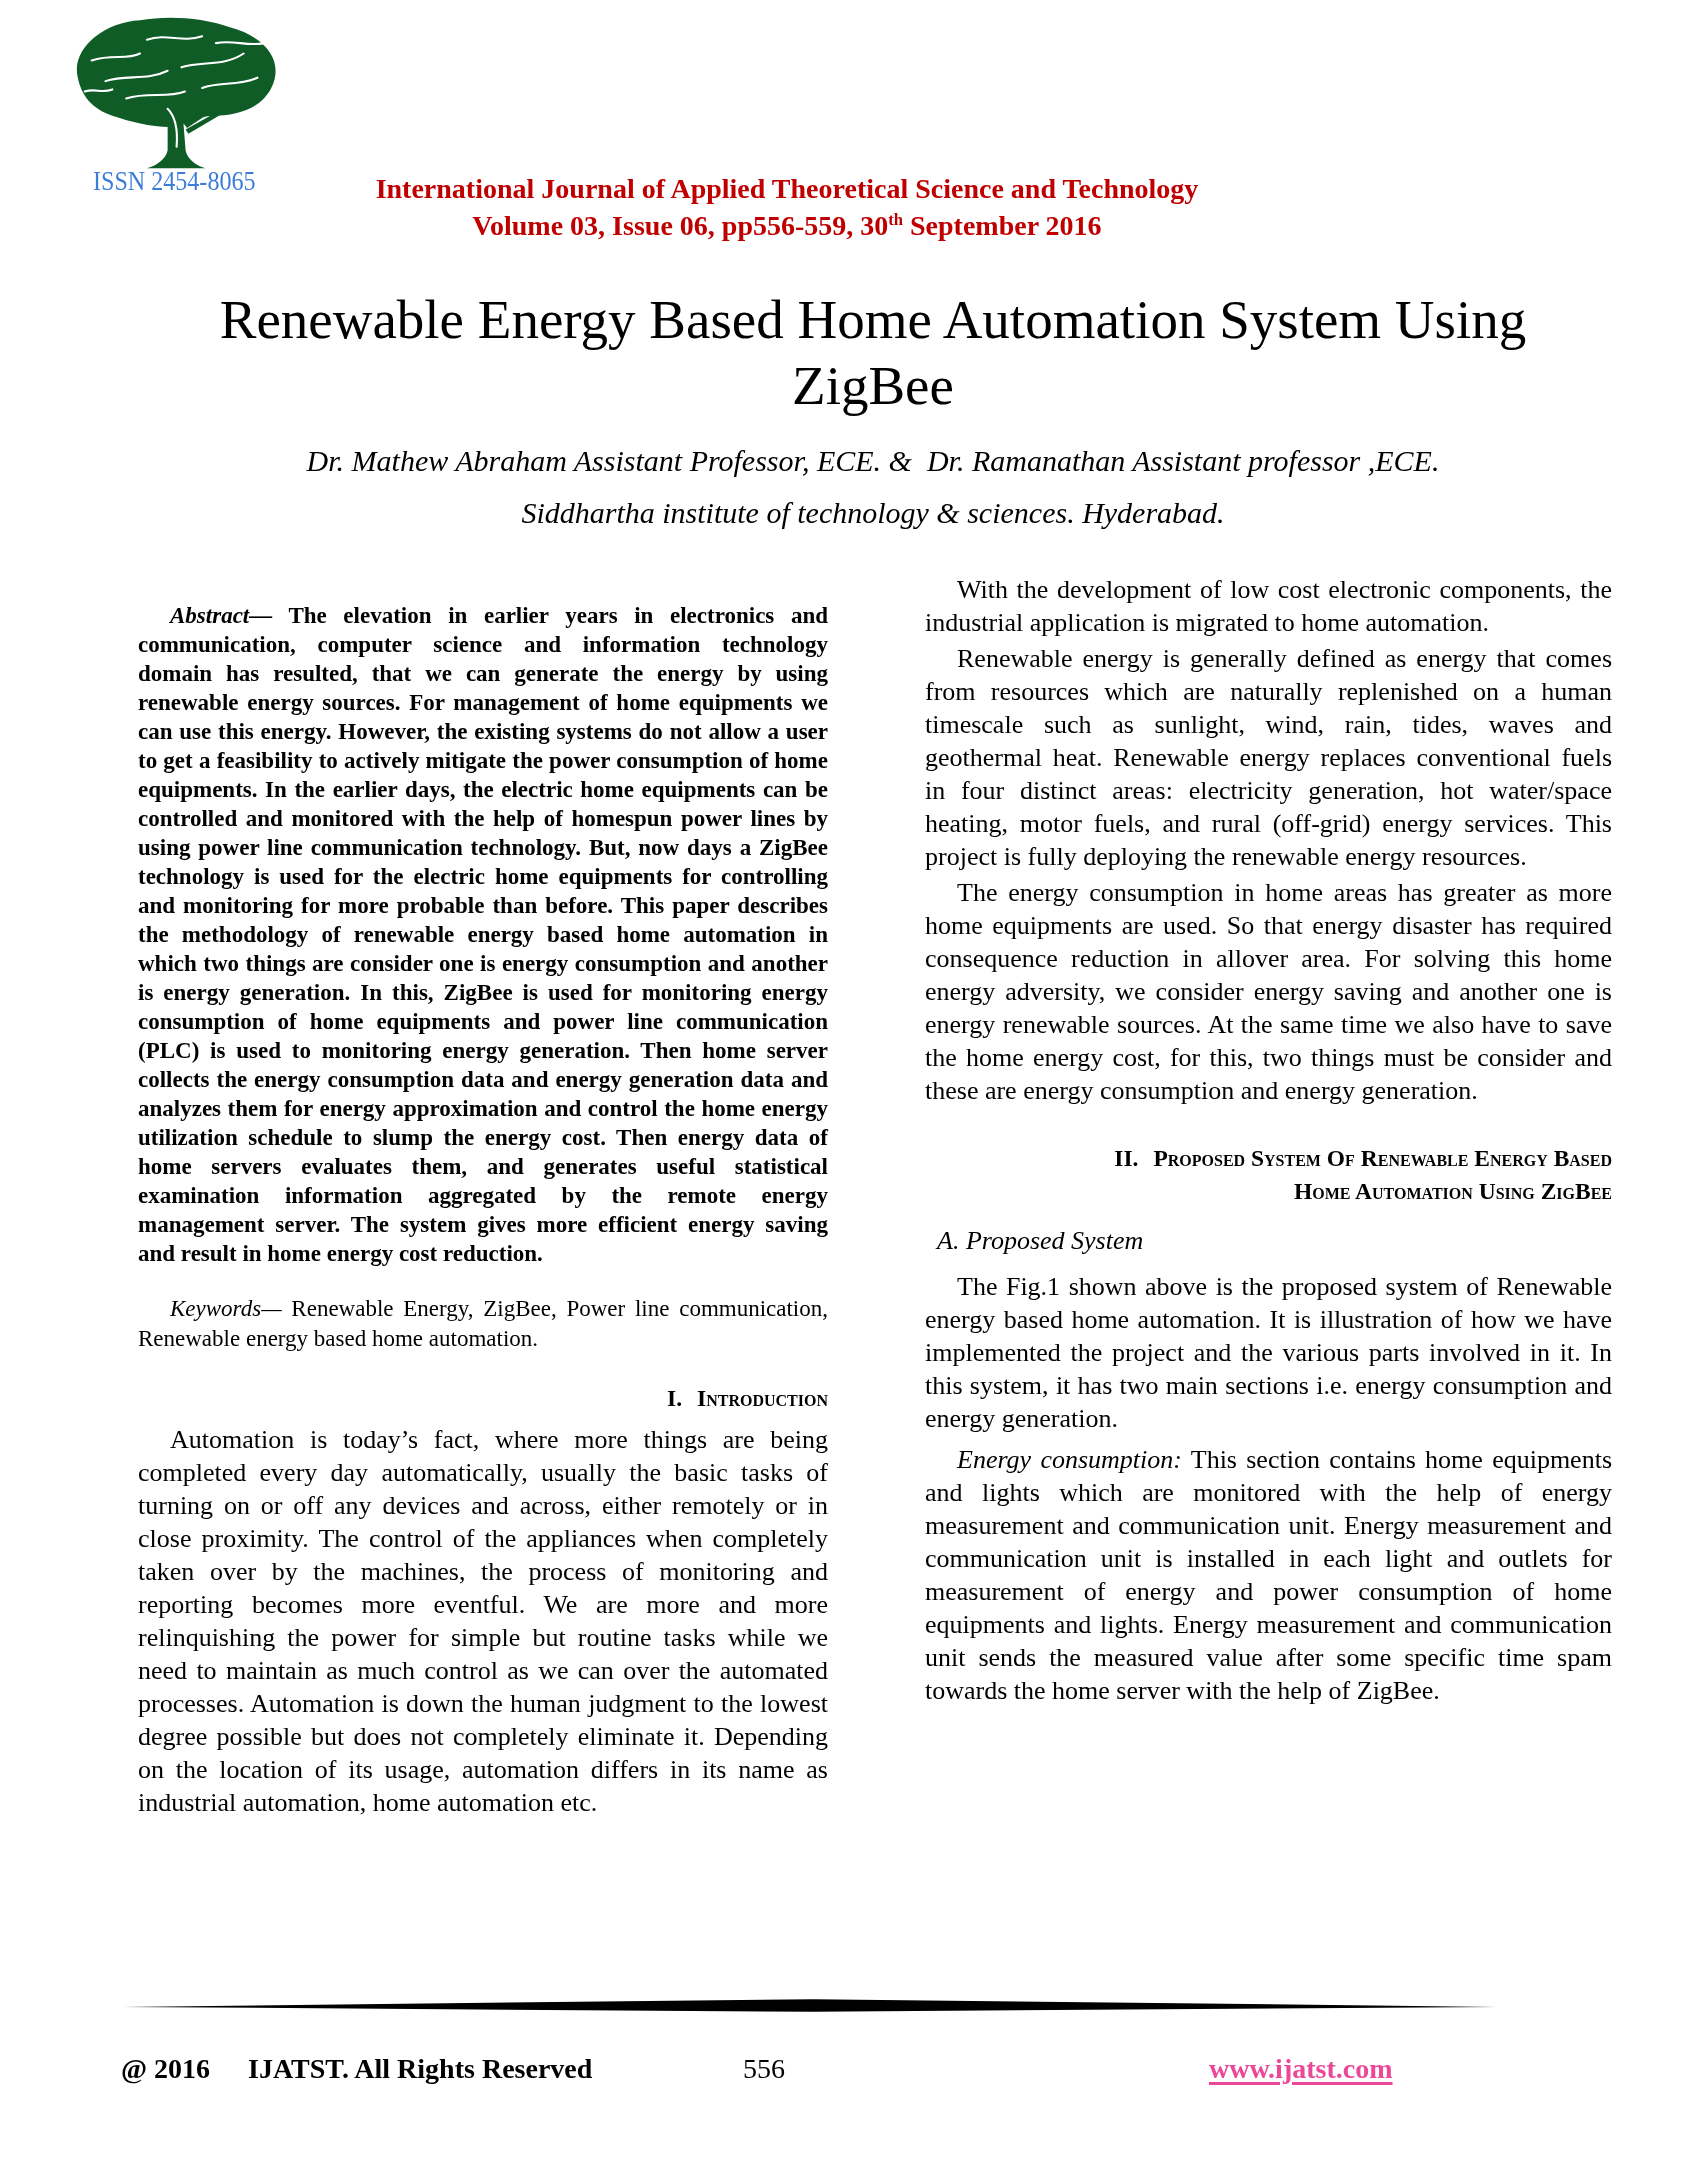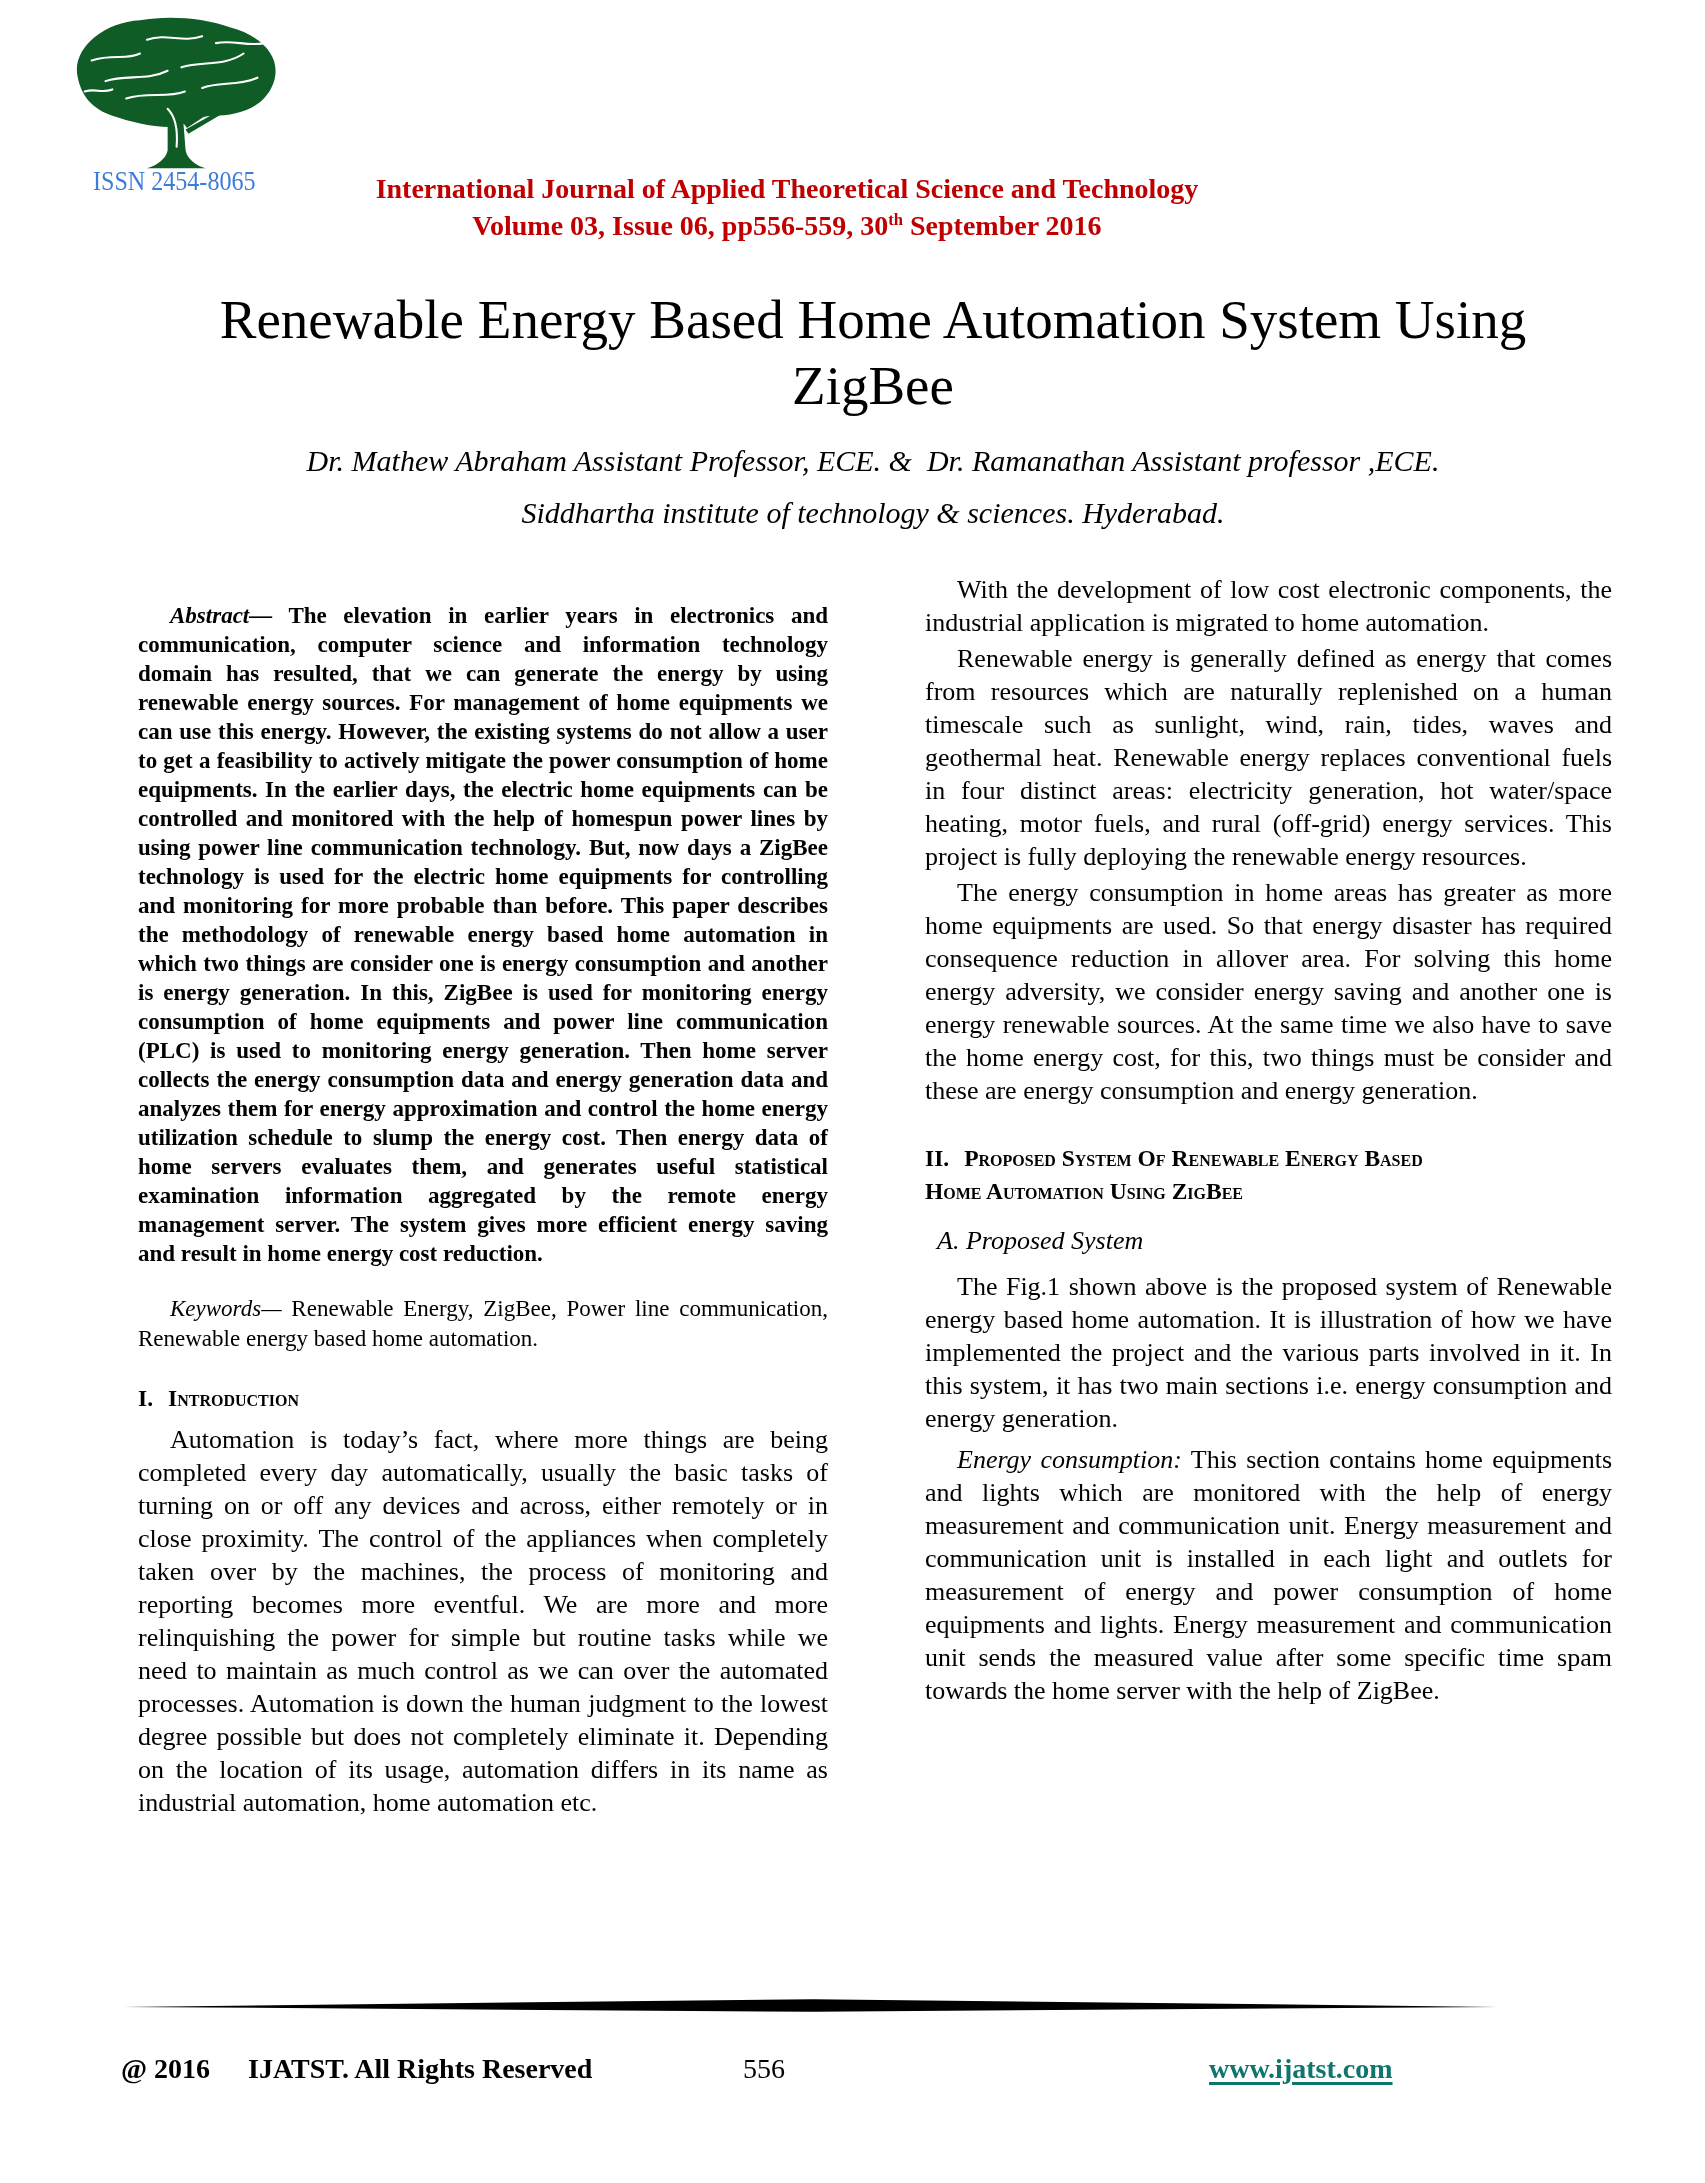--- a/index.html
+++ b/index.html
@@ -41,36 +41,36 @@
     font-weight: bold; font-size: 23px; line-height: 29px;
     text-indent: 32px; margin: 0;
     font-family: "Liberation Serif", serif;
   }
   .abstract .lead, .keywords .lead { font-style: italic; }
   .keywords {
     font-weight: normal; font-size: 23px; line-height: 30px;
     text-indent: 32px; margin: 26px 0 0 0;
   }
   .sec-head {
-    text-align: left; font-size: 23.5px; line-height: 33px; margin: 0;
+    text-align: right; font-size: 23.5px; line-height: 33px; margin: 0;
     font-variant: small-caps; letter-spacing: 0px;
   }
   .sec-head .num { margin-right: 15px; font-variant: normal; }
   .body-p {
     font-size: 26px; line-height: 33px; margin: 0; text-indent: 32px;
   }
   .sub-head {
     font-style: italic; font-size: 26px; line-height: 35px; margin: 12px;
   }
   .inline-ital { font-style: italic; }
 
   
   .rule { left: 123px; top: 1995px; width: 1374px; height: 21px; }
   .footer { top: 2051px; font-weight: bold; font-size: 28px; line-height: 35px; white-space: nowrap; }
-  .footer-link { color: #0f766e; text-decoration: underline; text-decoration-thickness: 2.8px; text-underline-offset: 4.1px; }
+  .footer-link { color: #ec4899; text-decoration: underline; text-decoration-thickness: 2.8px; text-underline-offset: 4.1px; }
 </style>
 </head>
 <body>
 
 <div class="abs logo">
   <svg width="228" height="159" viewBox="0 0 330 230" style="position:absolute;left:0;top:0;">
     <g fill="#0F5C26">
       <path d="M20 95 C 10 55, 55 15, 110 12 C 150 5, 200 8, 240 22 C 290 35, 320 70, 300 110 C 285 140, 250 150, 215 150 C 195 152, 180 155, 175 160 L 170 165 C 140 170, 100 160, 70 150 C 40 140, 25 120, 20 95 Z"></path>
       <path d="M150 150 L 172 150 L 176 200 C 178 212, 190 222, 205 226 L 120 226 C 135 222, 148 212, 150 200 Z"></path>
       <path d="M172 160 L 240 120 L 244 124 L 178 168 Z"></path>

